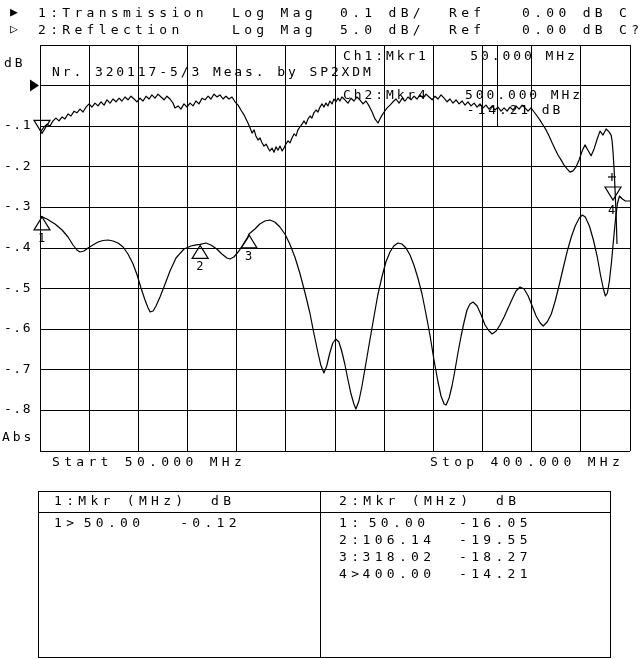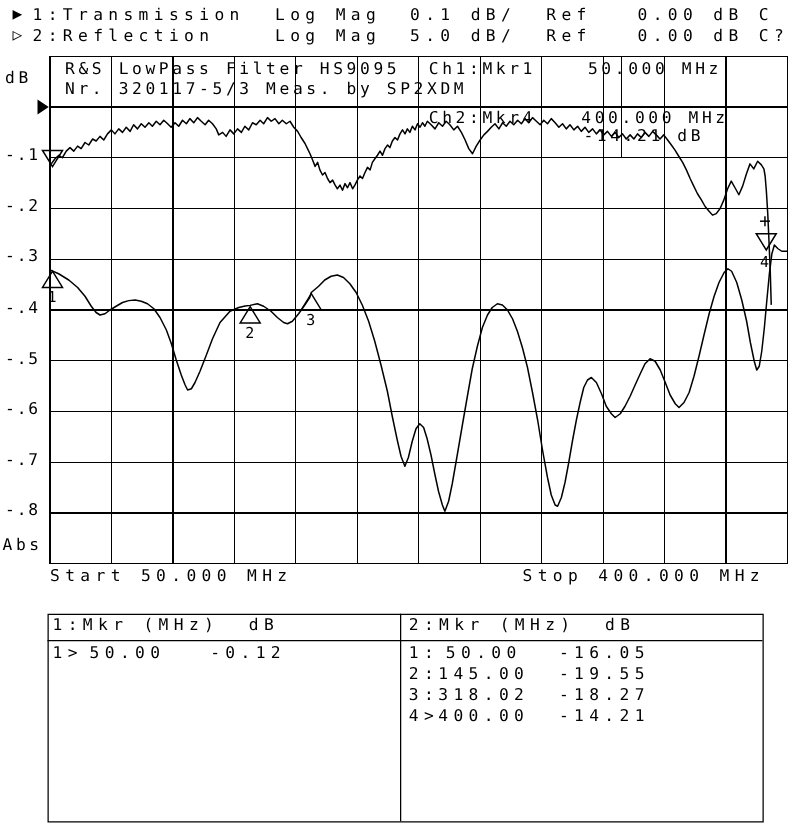--- a/index.html
+++ b/index.html
@@ -1,19 +1,19 @@
 <!DOCTYPE html>
 <html><head>
 <meta charset="utf-8">
 <style>
   html,body{margin:0;padding:0;background:#fff;}
   #screen{position:relative;width:640px;height:659px;background:#ffffff;color:#000;
           font-family:"DejaVu Sans Mono",monospace;font-size:13px;overflow:hidden;}
   .abs{position:absolute;white-space:pre;line-height:14px;}
-  .p12{letter-spacing:4.3px;}
+  .p12{letter-spacing:4.3px;margin-left:12px;}
   .p10{letter-spacing:2.9px;}
   .p8{letter-spacing:1.5px;}
   .ra{text-align:center;}
   svg{position:absolute;left:0;top:0;}
   .tbox{position:absolute;left:38px;top:491px;width:571px;height:165px;border:1px solid #000;}
   .tdiv{position:absolute;left:320px;top:491px;width:1px;height:166px;background:#000;}
   .thline{position:absolute;left:38px;top:512px;width:572px;height:1px;background:#000;}
 </style>
 </head>
 <body>
@@ -101,27 +101,26 @@
       <span class="abs p8 ra" style="left: 0px; width: 36px; top: 118.2px;">-.1</span>
       <span class="abs p8 ra" style="left: 0px; width: 36px; top: 158.8px;">-.2</span>
       <span class="abs p8 ra" style="left: 0px; width: 36px; top: 199.4px;">-.3</span>
       <span class="abs p8 ra" style="left: 0px; width: 36px; top: 240px;">-.4</span>
       <span class="abs p8 ra" style="left: 0px; width: 36px; top: 280.6px;">-.5</span>
       <span class="abs p8 ra" style="left: 0px; width: 36px; top: 321.2px;">-.6</span>
       <span class="abs p8 ra" style="left: 0px; width: 36px; top: 361.8px;">-.7</span>
       <span class="abs p8 ra" style="left: 0px; width: 36px; top: 402.4px;">-.8</span>
     </div>
 
-  <span class="abs p10" style="left:52px;top:49px">R&amp;S LowPass Filter HS9095</span>
   <span class="abs p10" style="left:52px;top:65px">Nr. 320117-5/3 Meas. by SP2XDM</span>
 
   <span class="abs p10" style="left:343px;top:49px">Ch1:Mkr1</span>
   <span class="abs p10 ra" style="left:420px;top:49px;width:208px">50.000 MHz</span>
   <span class="abs p10" style="left:343px;top:88px">Ch2:Mkr4</span>
-  <span class="abs p10 ra" style="left:420px;top:88px;width:208px">400.000 MHz</span>
+  <span class="abs p10 ra" style="left:420px;top:88px;width:208px">500.000 MHz</span>
   <span class="abs p10 ra" style="left:420px;top:103px;width:190px">-14.21 dB</span>
 
   <span class="abs p12" style="left:40px;top:455px">Start 50.000 MHz</span>
   <span class="abs p12 ra" style="left:400px;top:455px;width:230px">Stop 400.000 MHz</span>
 
   <div class="tbox"></div>
   <div class="tdiv"></div>
   <div class="thline"></div>
   <span class="abs p12" style="left:42px;top:494px">1:Mkr (MHz)</span>
   <span class="abs p12" style="left:199px;top:494px">dB</span>
@@ -130,21 +129,21 @@
   <div id="t1rows">
       <span class="abs p12" style="left: 42px; top: 516px;">1&gt;</span>
       <span class="abs p12 ra" style="left: 52px; width: 100px; top: 516px;">50.00</span>
       <span class="abs p12 ra" style="left: 155px; width: 87px; top: 516px;">-0.12</span>
     </div>
   <div id="t2rows">
       <span class="abs p12" style="left: 327px; top: 516px;">1:</span>
       <span class="abs p12 ra" style="left: 337px; width: 100px; top: 516px;">50.00</span>
       <span class="abs p12 ra" style="left: 440px; width: 87px; top: 516px;">-16.05</span>
       <span class="abs p12" style="left: 327px; top: 533px;">2:</span>
-      <span class="abs p12 ra" style="left: 337px; width: 100px; top: 533px;">145.00</span>
+      <span class="abs p12 ra" style="left: 337px; width: 100px; top: 533px;">106.14</span>
       <span class="abs p12 ra" style="left: 440px; width: 87px; top: 533px;">-19.55</span>
       <span class="abs p12" style="left: 327px; top: 550px;">3:</span>
       <span class="abs p12 ra" style="left: 337px; width: 100px; top: 550px;">318.02</span>
       <span class="abs p12 ra" style="left: 440px; width: 87px; top: 550px;">-18.27</span>
       <span class="abs p12" style="left: 327px; top: 567px;">4&gt;</span>
       <span class="abs p12 ra" style="left: 337px; width: 100px; top: 567px;">400.00</span>
       <span class="abs p12 ra" style="left: 440px; width: 87px; top: 567px;">-14.21</span>
     </div>
 
 </div>

